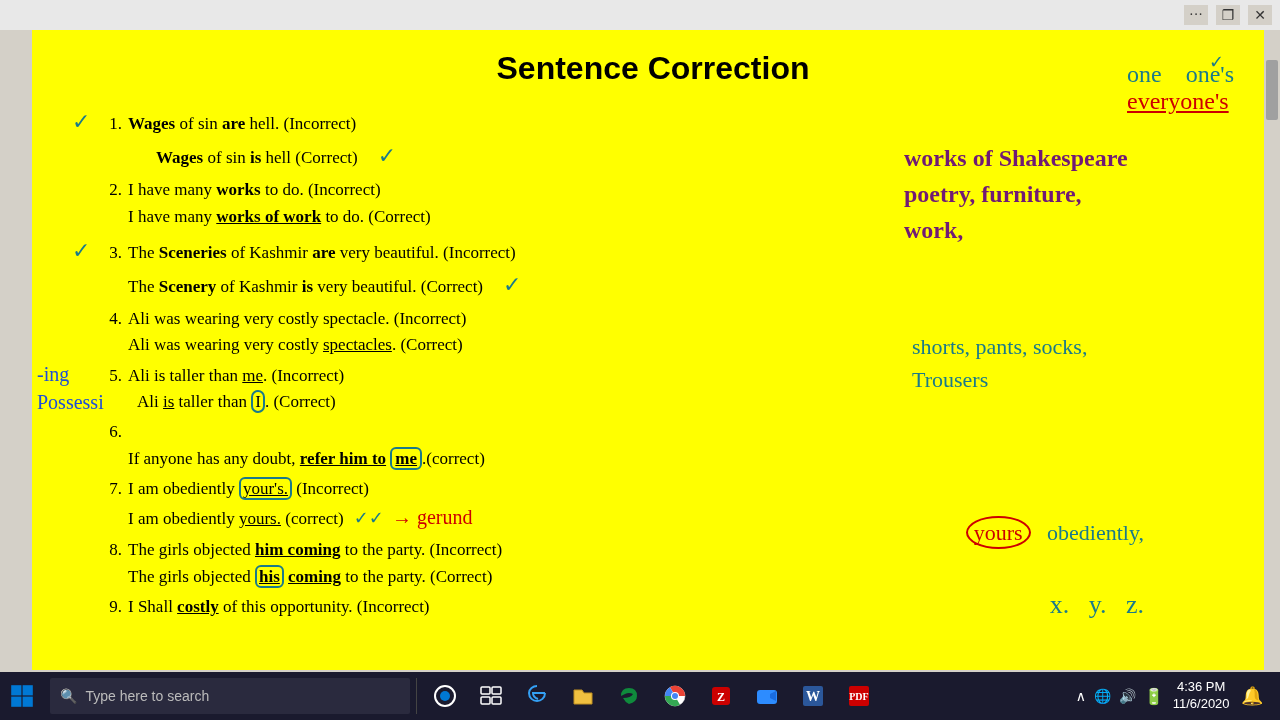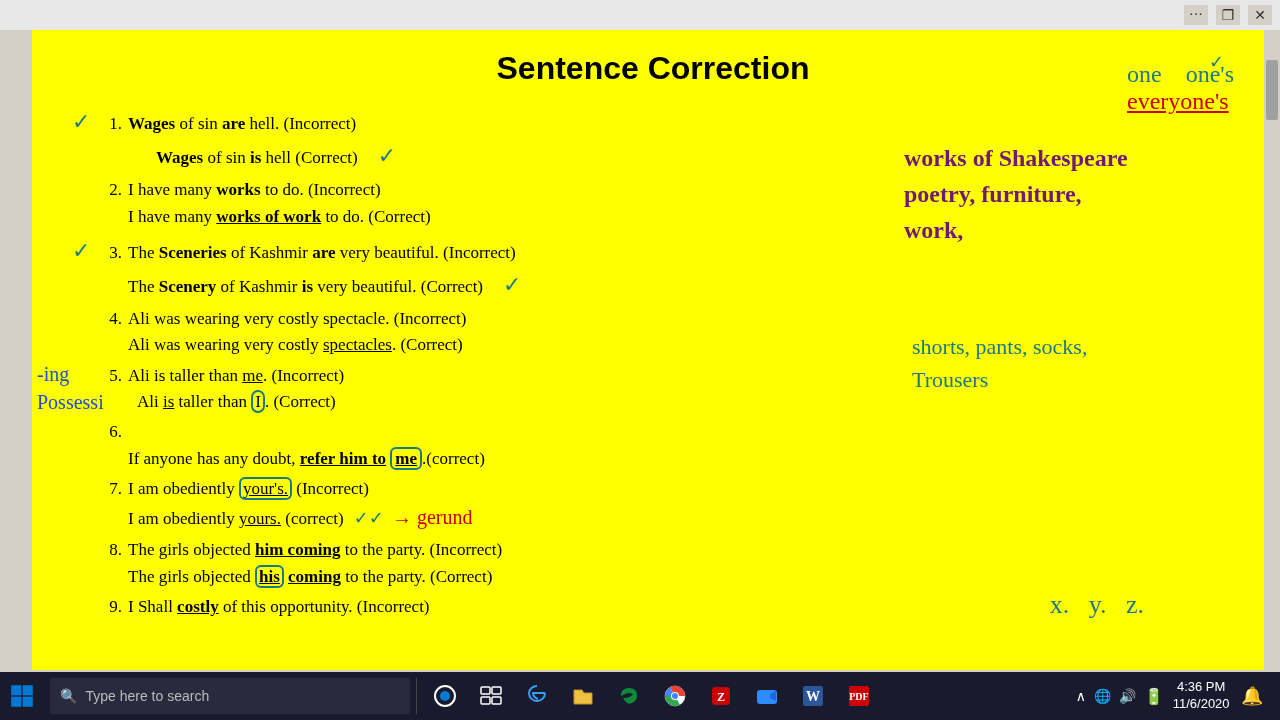--- a/index.html
+++ b/index.html
@@ -343,20 +343,24 @@
         poetry, furniture,<br>
         work,
       </div>
 
       <div style="position:absolute;top:300px;right:12px;font-family:'Brush Script MT',cursive;color:#1a7a8a;font-size:22px;line-height:1.5;width:340px;">
         shorts, pants, socks,<br>
         Trousers
       </div>
 
 
+      <div style="position:absolute;top:490px;right:120px;font-family:'Brush Script MT',cursive;color:#1a7a8a;font-size:22px;">
+        <span style="border:2px solid #cc0000;border-radius:50%;padding:2px 6px;color:#cc0000;">yours</span>
+        &nbsp; obediently,
+      </div>
 
       <div style="position:absolute;top:560px;right:120px;font-family:'Brush Script MT',cursive;color:#1a7a8a;font-size:26px;">
         x. &nbsp; y. &nbsp; z.
       </div>
 
       <div style="position:absolute;top:330px;left:5px;font-family:'Brush Script MT',cursive;color:#1d4ed8;font-size:20px;line-height:1.4;">
         -ing<br>Possessi
       </div>
 
     </div>

